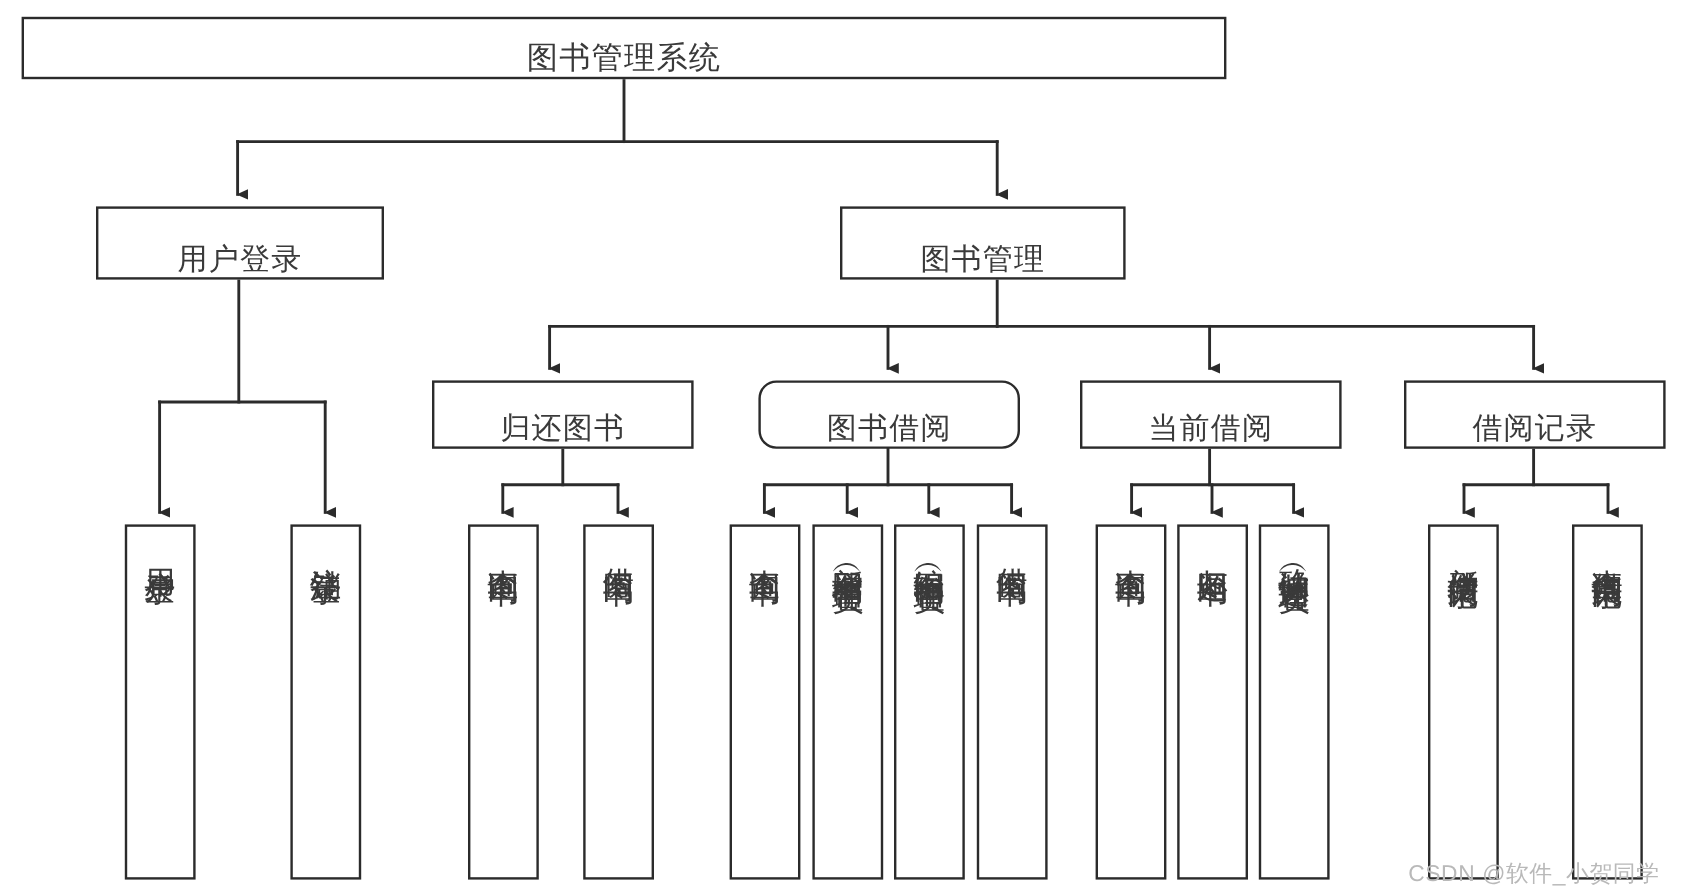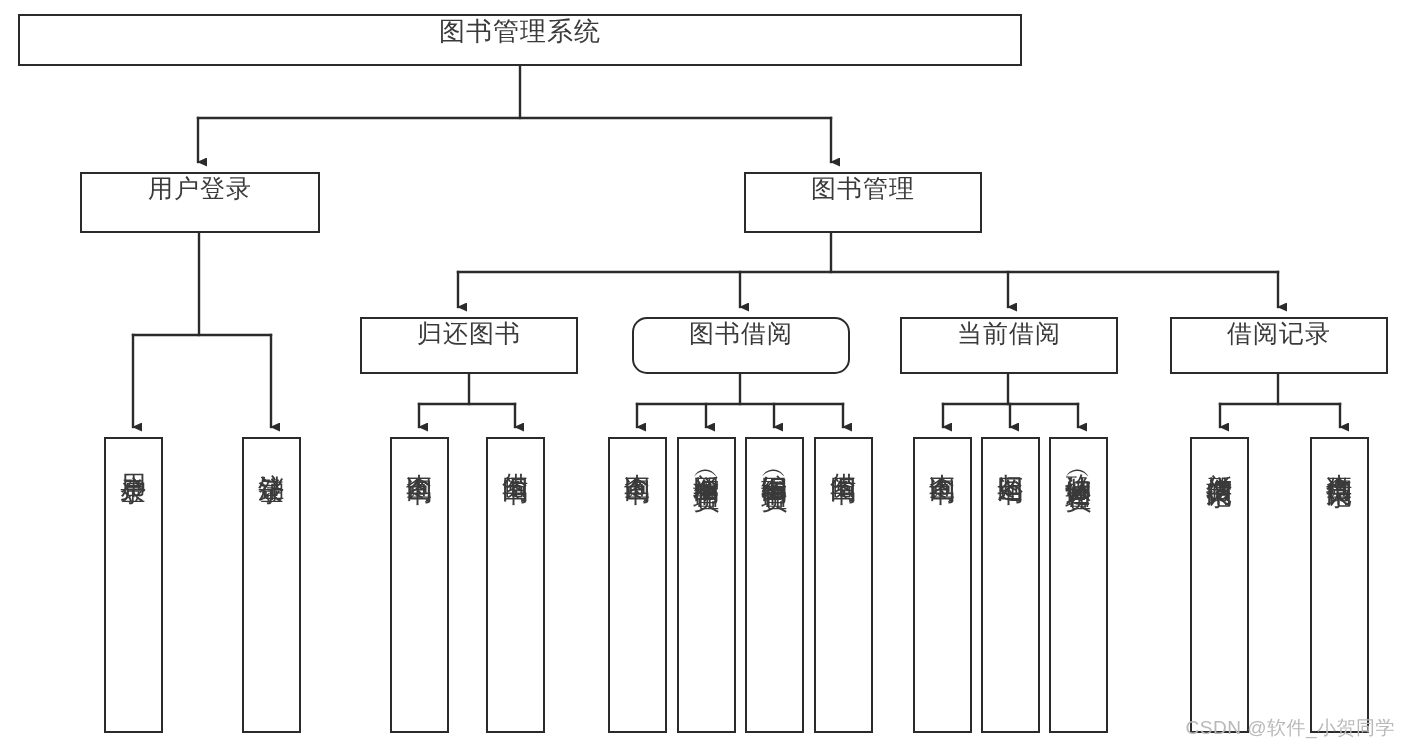--- a/index.html
+++ b/index.html
@@ -25,21 +25,21 @@
     width: 1405px;
     height: 747px;
     pointer-events: none;
   }
   .node {
     position: absolute;
     box-sizing: border-box;
     background: #ffffff;
     border: 2px solid #2b2b2b;
     display: flex;
-    align-items: flex-start;
+    align-items: flex-end;
     justify-content: center;
     color: #3a3a3a;
     z-index: 2;
   }
   .node .label {
     display: block;
     text-align: center;
     line-height: 1.18;
     white-space: nowrap;
   }
@@ -59,21 +59,21 @@
   .node.vert .label {
     writing-mode: vertical-rl;
     text-orientation: upright;
     font-size: 26px;
     line-height: 1.02;
     letter-spacing: 2px;
     white-space: nowrap;
   }
   .watermark {
     position: absolute;
-    right: 10px;
+    right: 22px;
     bottom: 6px;
     font-size: 19px;
     color: #b9b9b9;
     letter-spacing: 0.5px;
     z-index: 3;
     white-space: nowrap;
   }
 </style>
 </head>
 <body>
@@ -130,21 +130,21 @@
     </g>
   </svg>
 
   <div class="node horiz root" style="left:18px; top:14px; width:1004px; height:52px;">
     <span class="label">图书管理系统</span>
   </div>
 
   <div class="node horiz" style="left:80px; top:172px; width:240px; height:61px;">
     <span class="label">用户登录</span>
   </div>
-  <div class="node horiz" style="left:744px; top:172px; width:238px; height:61px;">
+  <div class="node horiz" style="left:700px; top:172px; width:238px; height:61px;">
     <span class="label">图书管理</span>
   </div>
 
   <div class="node horiz" style="left:360px; top:317px; width:218px; height:57px;">
     <span class="label">归还图书</span>
   </div>
   <div class="node horiz" style="left:632px; top:317px; width:218px; height:57px;border-radius:15px;">
     <span class="label">图书借阅</span>
   </div>
   <div class="node horiz" style="left:1170px; top:317px; width:218px; height:57px;">

